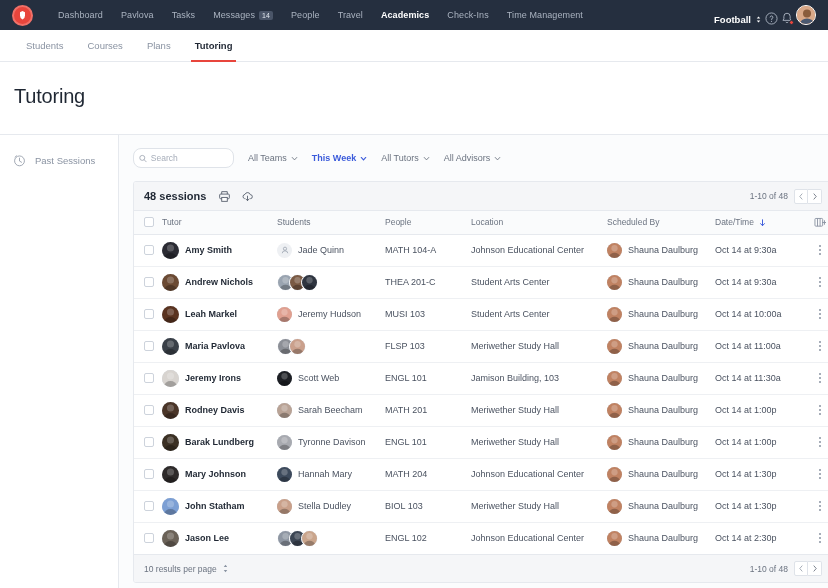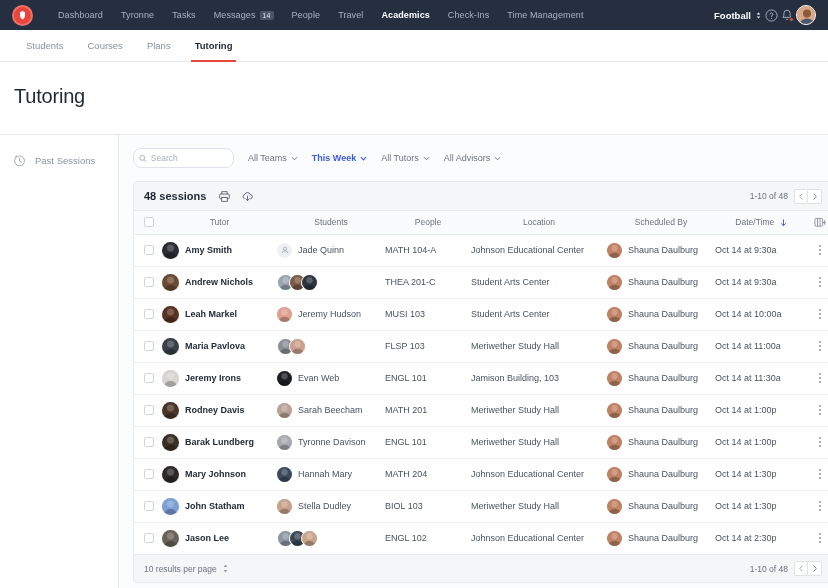--- a/index.html
+++ b/index.html
@@ -33,21 +33,21 @@
     color: #aab3c0; font-size: 9px; padding: 0 9px;
     white-space: nowrap; cursor: pointer; letter-spacing: .1px;
   }
   .nav-item.active { color: #ffffff; font-weight: bold; }
   .badge {
     display: inline-block; background: #4a5568; color: #e2e8f0;
     font-size: 7px; border-radius: 2px; padding: 1px 3px;
     margin-left: 4px; vertical-align: middle; line-height: 1;
   }
   .nav-right {
-    margin-left: auto; display: flex; align-items: center; gap: 3px;
+    margin-left: auto; display: flex; align-items: flex-end; gap: 3px;
   }
   .team-select {
     color: #ffffff; font-size: 9.5px; font-weight: bold;
     display: flex; align-items: center; gap: 4px; cursor: pointer;
   }
   .icon-btn { cursor: pointer; display: flex; align-items: center; position: relative; }
   .notif-dot {
     position: absolute; right: -1px; bottom: 0px;
     width: 5px; height: 5px; border-radius: 50%;
     background: #e8453c; border: 1px solid #252f3f;
@@ -152,21 +152,21 @@
     cursor: pointer;
   }
   .pg-btn:first-child { border-radius: 2px 0 0 2px; }
   .pg-btn:last-child { border-radius: 0 2px 2px 0; border-left: none; }
 
   
   table { width: 100%; border-collapse: collapse; table-layout: fixed; }
   thead th {
     background: #fafbfc; border-bottom: 1px solid #e6e9ee;
     font-size: 8.5px; color: #6b7380; font-weight: normal;
-    text-align: center; height: 23px; padding: 0;
+    text-align: left; height: 23px; padding: 0;
     vertical-align: middle;
   }
   tbody td {
     border-bottom: 1px solid #eef0f3;
     height: 32px; font-size: 9px; color: #4a5260;
     padding: 0; vertical-align: middle;
   }
   tbody tr:last-child td { border-bottom: none; }
   .c-check { width: 28px; padding-left: 10px !important; }
   .c-tutor { width: 115px; }
@@ -212,21 +212,21 @@
 
 <div class="topnav">
   <div class="logo">
     <svg width="11" height="11" viewBox="0 0 11 11">
         <path d="M5.5 1 L8 2.2 L8 5.5 Q8 8.3 5.5 9.6 Q3 8.3 3 5.5 L3 2.2 Z" fill="#fff"></path>
       </svg>
   </div>
 
   <div class="nav-items">
     <div class="nav-item"><span>Dashboard</span></div>
-    <div class="nav-item"><span>Tyronne</span></div>
+    <div class="nav-item"><span>Pavlova</span></div>
     <div class="nav-item"><span>Tasks</span></div>
     <div class="nav-item"><span>Messages</span><span class="badge">14</span></div>
     <div class="nav-item"><span>People</span></div>
     <div class="nav-item"><span>Travel</span></div>
     <div class="nav-item active"><span>Academics</span></div>
     <div class="nav-item"><span>Check-Ins</span></div>
     <div class="nav-item"><span>Time Management</span></div>
   </div>
 
   <div class="nav-right">
@@ -593,21 +593,21 @@
                   <span class="tutor-name">Jeremy Irons</span>
                 </span>
               </td>
               <td class="c-students">
                 <span class="cell-flex">
                   <span class="av sm"><svg width="15" height="15" viewBox="0 0 20 20">
                       <rect width="20" height="20" fill="#1d1f24"></rect>
                       <circle cx="10" cy="7" r="4.2" fill="rgba(255,255,255,.22)"></circle>
                       <ellipse cx="10" cy="18.5" rx="7.2" ry="5.5" fill="rgba(0,0,0,.25)"></ellipse>
                     </svg></span>
-                  <span>Evan Web</span>
+                  <span>Scott Web</span>
                 </span>
               </td>
               <td class="c-course">ENGL 101</td>
               <td class="c-location">Jamison Building, 103</td>
               <td class="c-sched">
                 <span class="cell-flex">
                   <span class="av sm"><svg width="15" height="15" viewBox="0 0 20 20">
                       <rect width="20" height="20" fill="#c08262"></rect>
                       <circle cx="10" cy="7" r="4.2" fill="rgba(255,255,255,.22)"></circle>
                       <ellipse cx="10" cy="18.5" rx="7.2" ry="5.5" fill="rgba(0,0,0,.25)"></ellipse>

